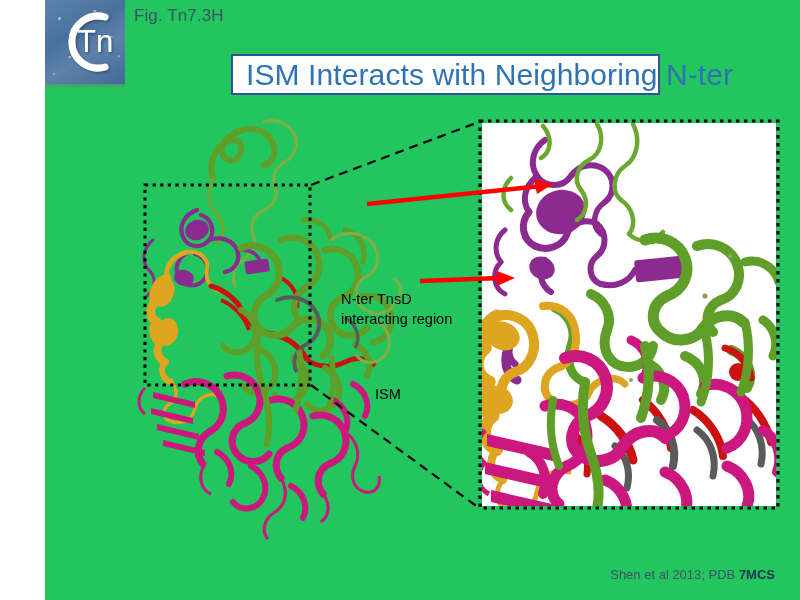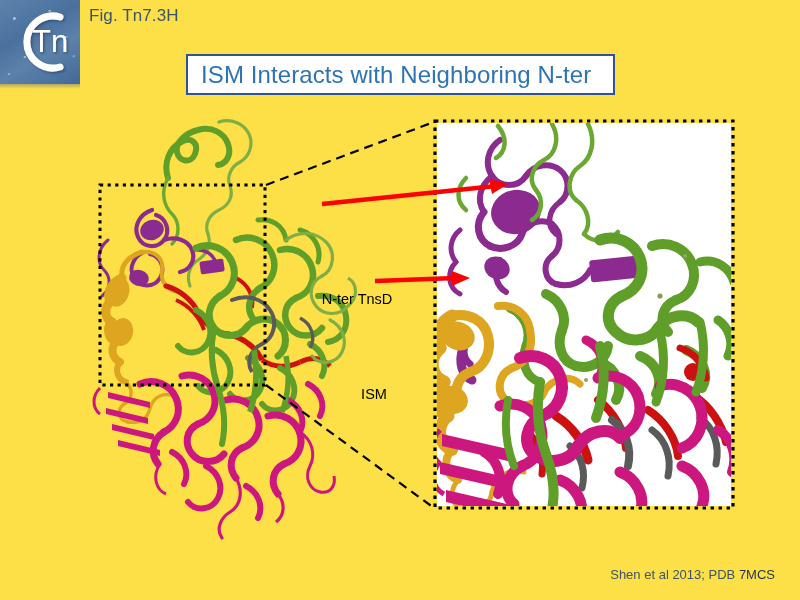--- a/index.html
+++ b/index.html
@@ -4,21 +4,21 @@
 <title>Fig. Tn7.3H — ISM Interacts with Neighboring N-ter</title>
 <style>
   html,body{margin:0;padding:0;}
   body{
     width:800px;height:600px;
     background:#ffffff;
     font-family:"Liberation Sans", sans-serif;
     overflow:hidden;
     position:relative;
   }
-  .slide{position:absolute;inset:0;background:#fde047;}
+  .slide{position:absolute;inset:0;background:#22c55e;margin-left:45px;}
 
   
   .logo{
     position:absolute;left:0;top:0;width:80px;height:84px;
     background:
       radial-gradient(circle at 18% 22%, rgba(255,255,255,.55) 0 1.2px, transparent 1.6px),
       radial-gradient(circle at 62% 13%, rgba(255,255,255,.45) 0 1px, transparent 1.4px),
       radial-gradient(circle at 83% 44%, rgba(255,255,255,.40) 0 1px, transparent 1.4px),
       radial-gradient(circle at 31% 68%, rgba(255,255,255,.45) 0 1.1px, transparent 1.5px),
       radial-gradient(circle at 72% 81%, rgba(255,255,255,.40) 0 1px, transparent 1.4px),
@@ -41,39 +41,39 @@
     white-space:nowrap;
   }
 
   
   .title-box{
     position:absolute;left:186px;top:54px;width:425px;height:37px;
     border:2px solid #2f5496;background:#fff;
     display:flex;align-items:center;
   }
   .title-text{
-    font-size:24px;color:#2e74b5;padding-left:13px;
+    font-size:30px;color:#2e74b5;padding-left:13px;
     white-space:nowrap;letter-spacing:.1px;
   }
 
   
   .figure{position:absolute;left:0;top:100px;width:800px;height:440px;}
   .figure svg{position:absolute;left:0;top:0;}
 
   
-  .anno{position:absolute;font-size:14.5px;color:#000;line-height:1.35;text-align:center;}
+  .anno{position:absolute;font-size:14.5px;color:#000;line-height:1.35;text-align:left;}
   .anno-nter{left:296px;top:190px;width:122px;}
   .anno-ism{left:330px;top:285px;width:88px;}
 
   
   .citation{
     position:absolute;right:25px;bottom:18px;
     font-size:13px;color:#3d5366;white-space:nowrap;
   }
-  .citation b{font-weight:normal;color:#1f3550;}
+  .citation b{font-weight:bold;color:#1f3550;}
 </style>
 </head>
 <body>
 
 <div class="slide">
 
   <div class="logo">
     <svg width="80" height="84" viewBox="0 0 80 84">
       <defs>
         <filter id="lsh" x="-30%" y="-30%" width="170%" height="170%">
@@ -346,20 +346,21 @@
         <path d="M508 84 L489 79 L492 94 Z" fill="#ff0000"></path>
       </g>
       <g>
         <line x1="375" y1="181" x2="456" y2="178" stroke="#ff0000" stroke-width="4.5"></line>
         <path d="M470 178 L452 171 L452 186 Z" fill="#ff0000"></path>
       </g>
     </svg>
 
     <div class="anno anno-nter">
       <div>N-ter TnsD</div>
+      <div>interacting region</div>
     </div>
     <div class="anno anno-ism">
       <div>ISM</div>
     </div>
   </div>
 
   <div class="citation">
     <span>Shen et al 2013; PDB </span><b>7MCS</b>
   </div>
 

